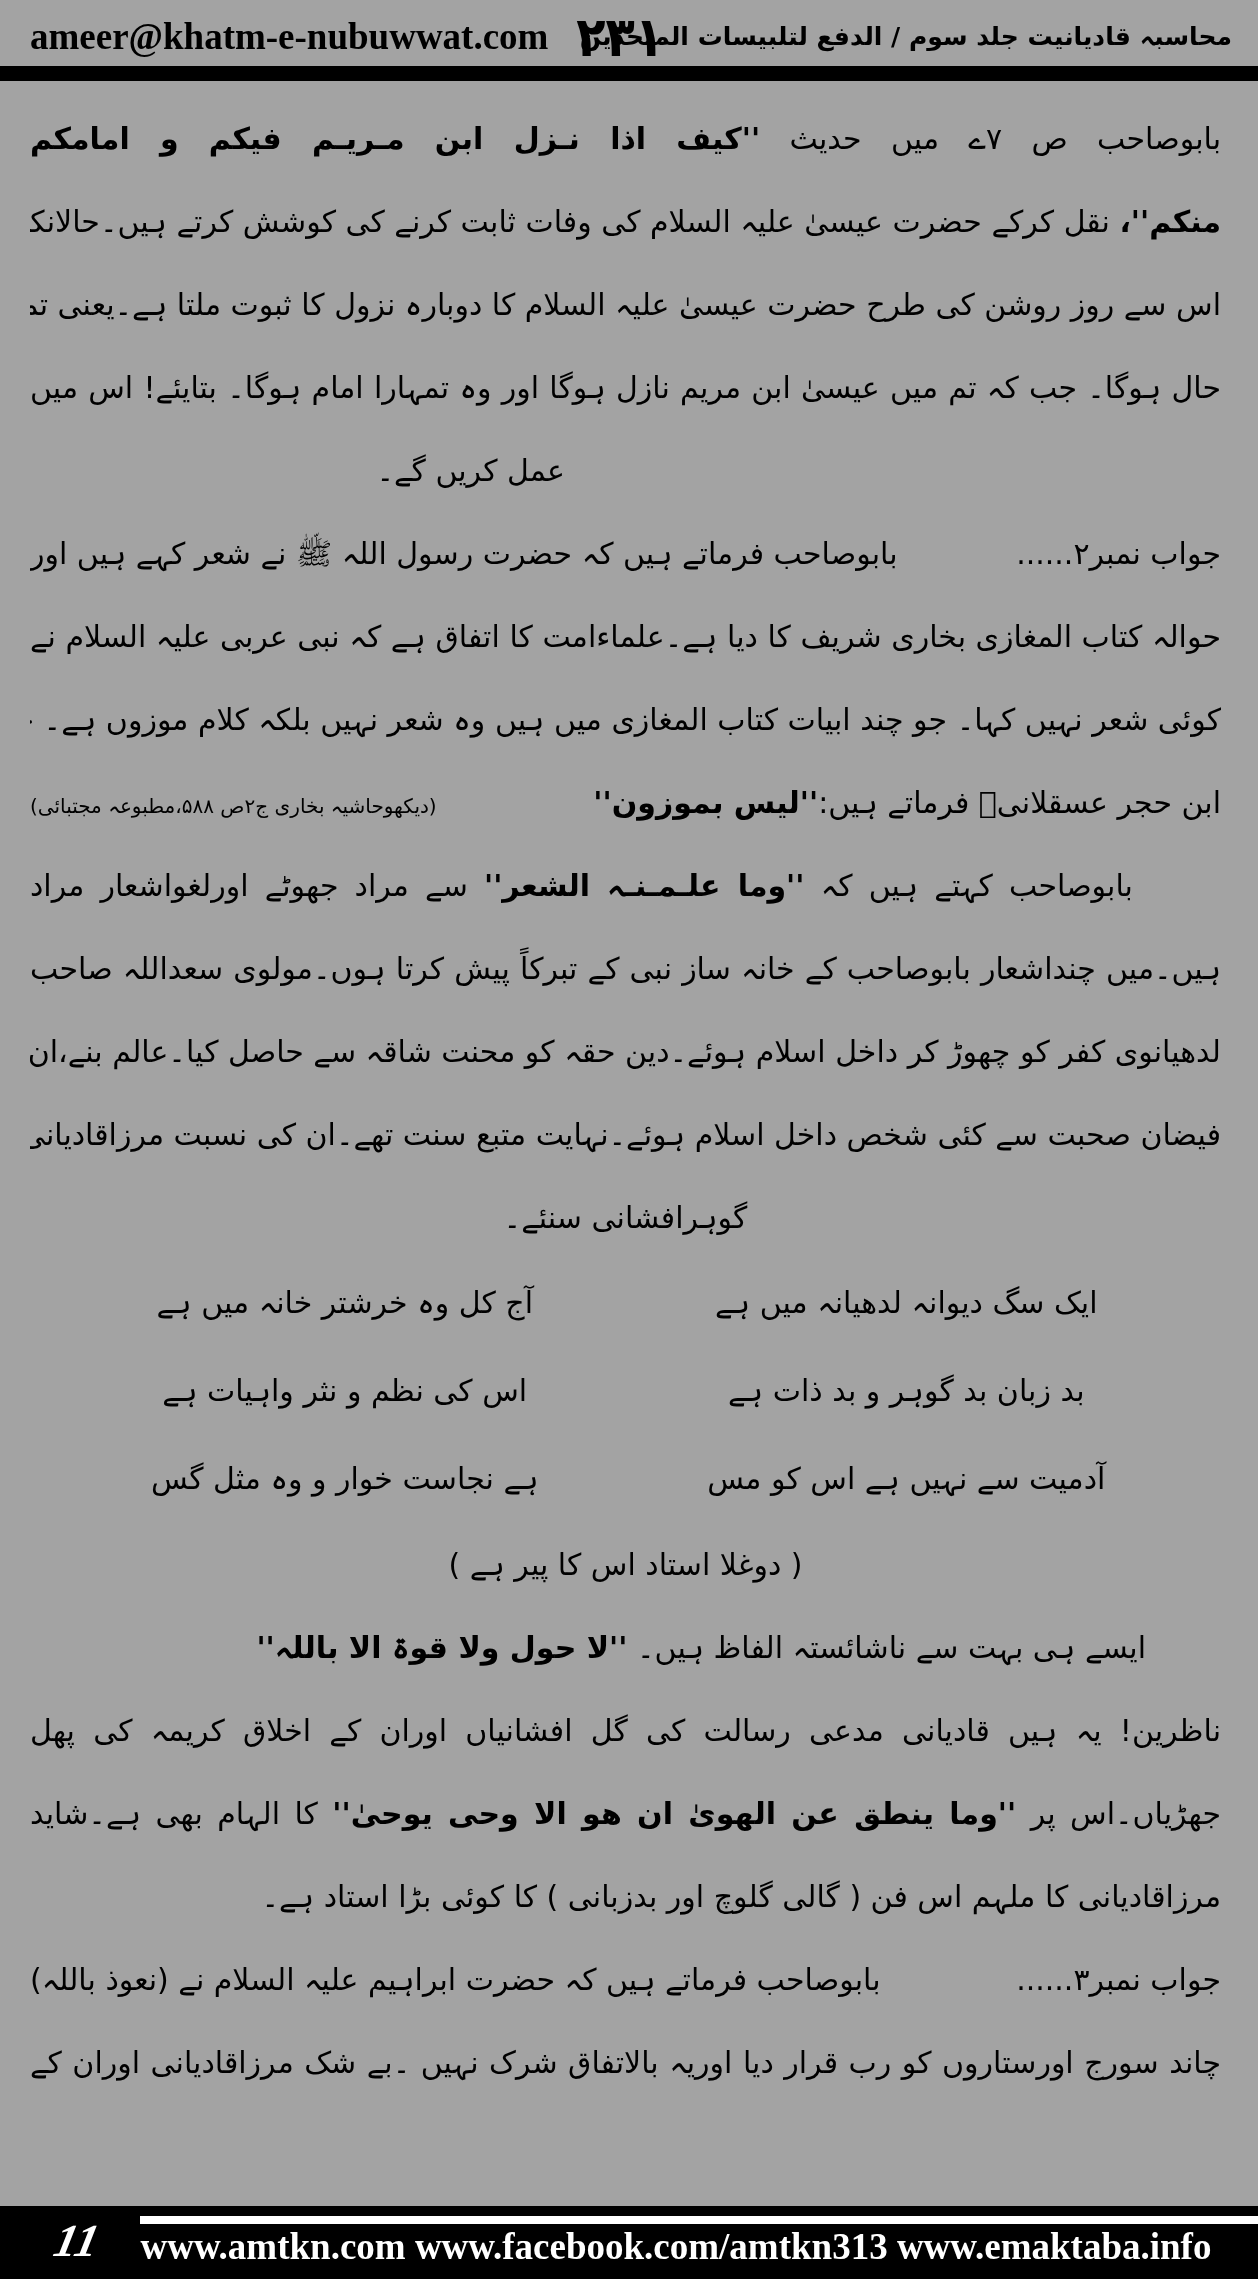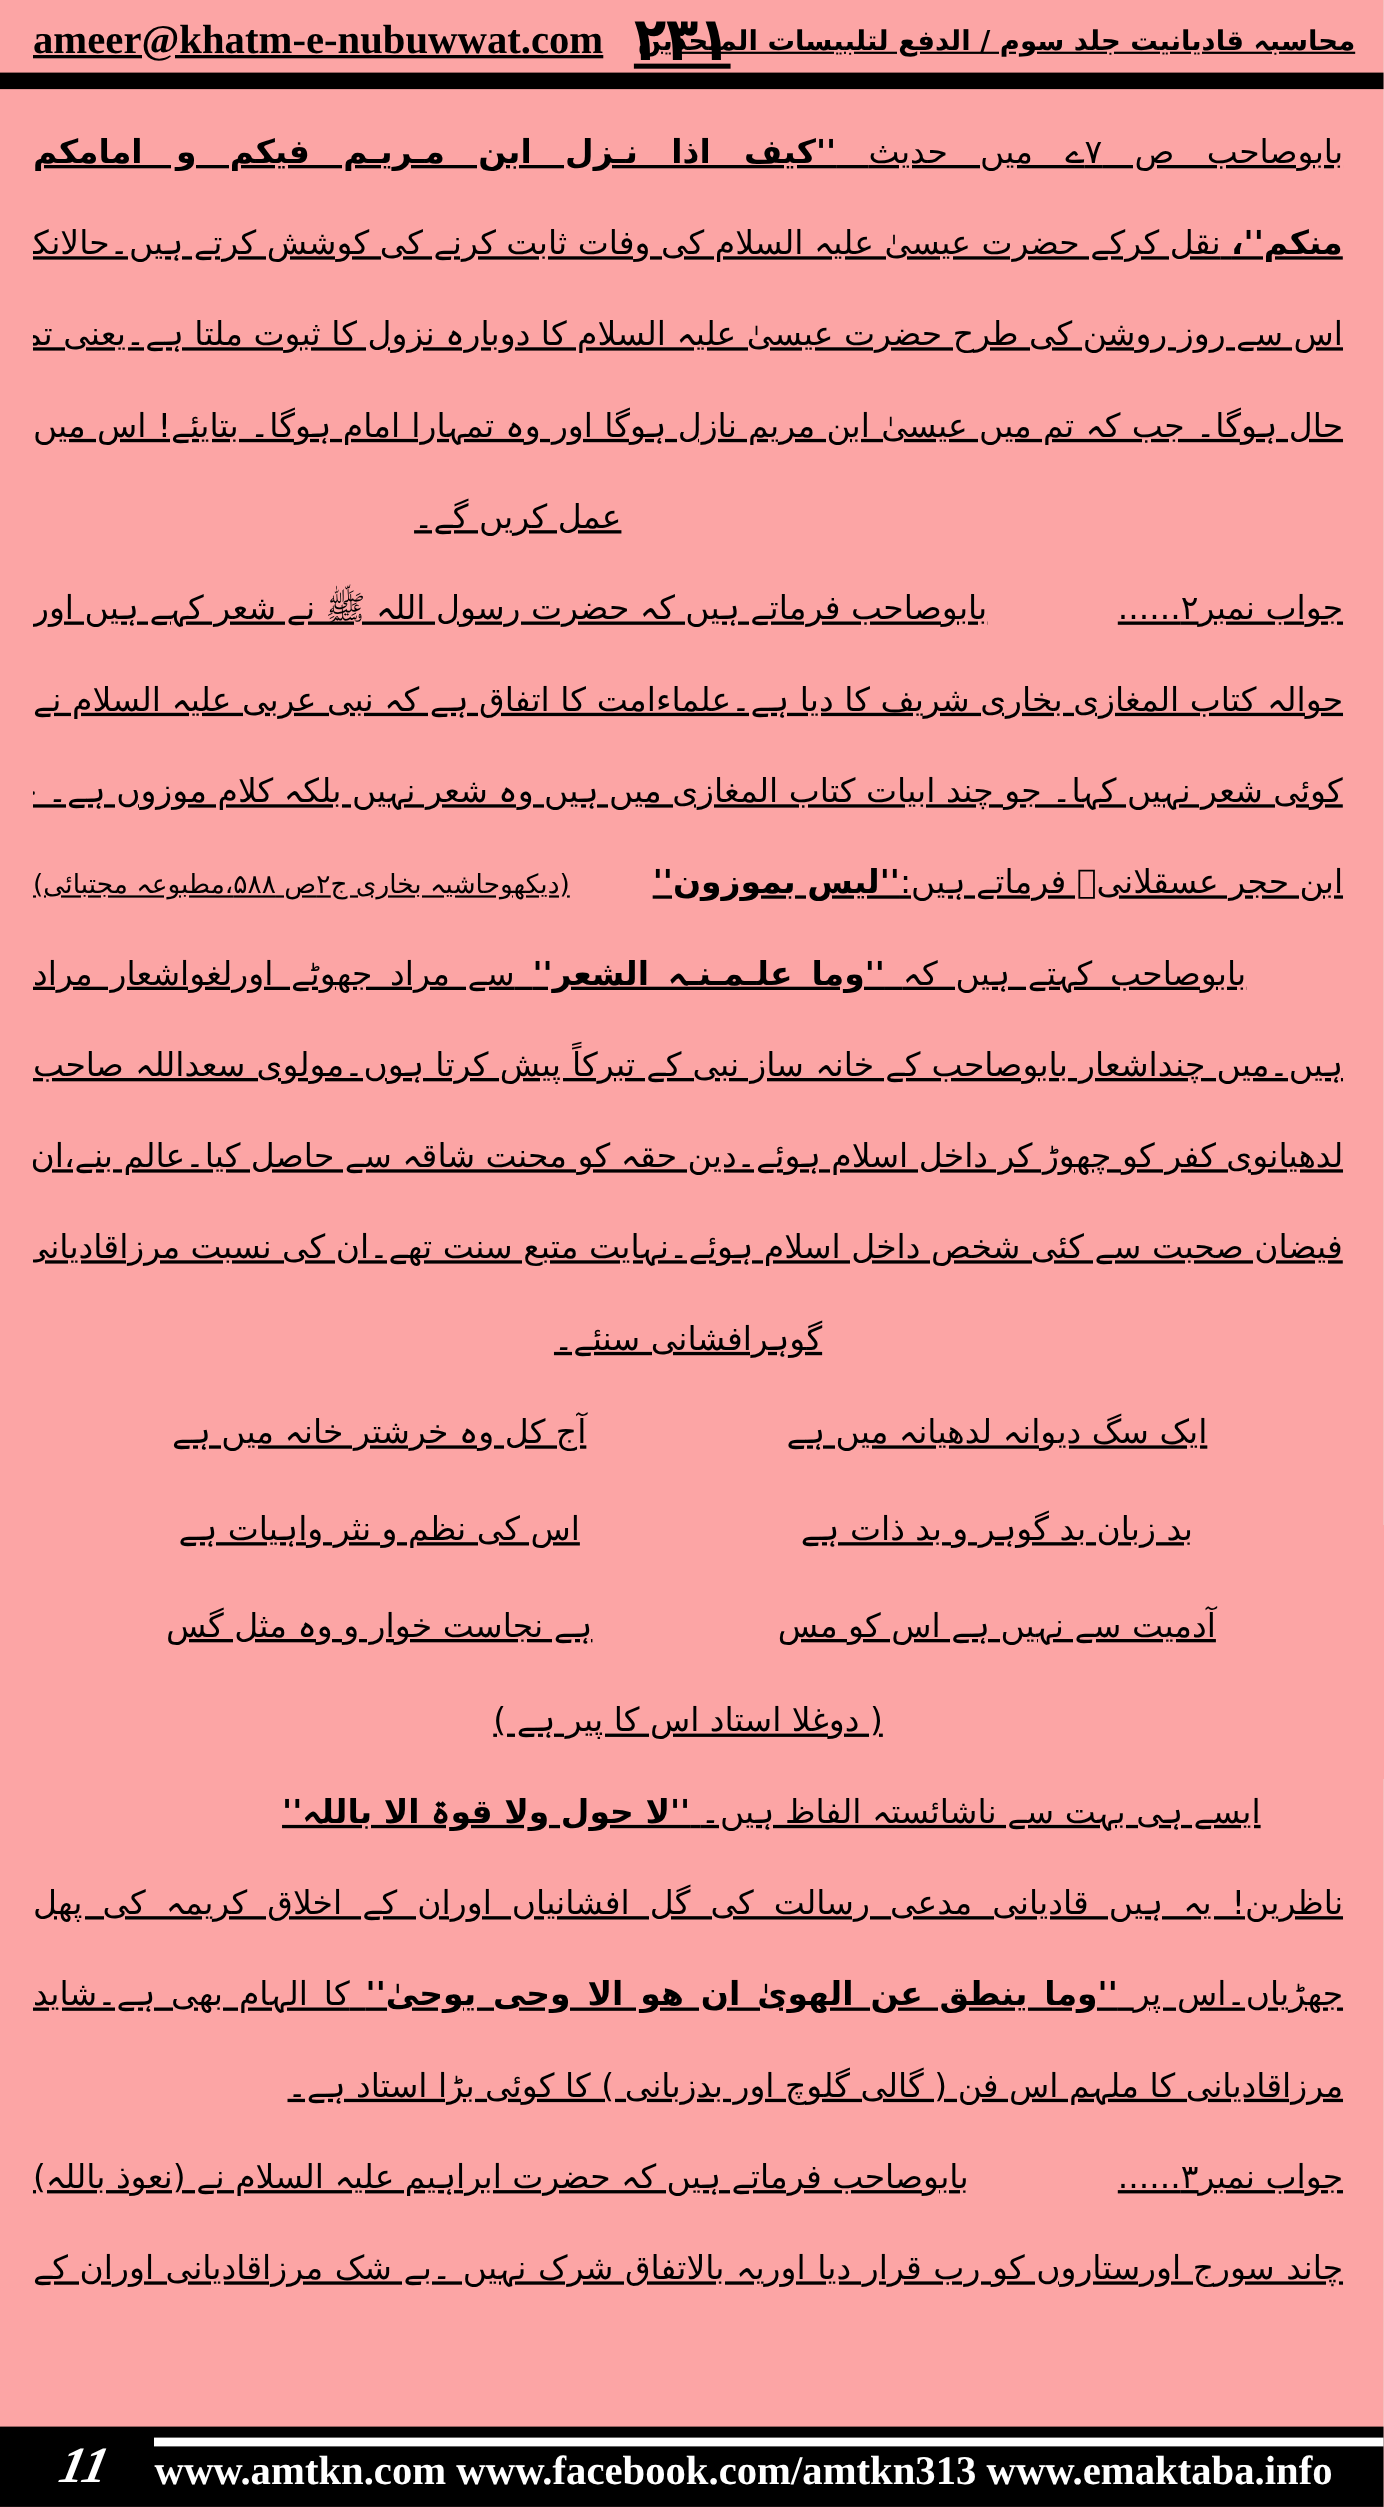--- a/index.html
+++ b/index.html
@@ -1,20 +1,19 @@
 <!DOCTYPE html>
 <html lang="ur"><head>
 <meta charset="utf-8">
 <style>
   html,body{margin:0;padding:0;background:#e8e8e8;}
   .page{
     width:1258px;height:2279px;position:relative;margin:0 auto;
-    background:#fca5a5;color:#000;overflow:hidden;
+    background:#a3a3a3;color:#000;overflow:hidden;
     font-family:"DejaVu Sans",sans-serif;
-    text-decoration:underline;
   }
   
   .hdr{
     height:66px;display:flex;align-items:center;justify-content:space-between;
     padding:6px 26px 0 30px;box-sizing:border-box;
   }
   .hdr .email{
     font-family:"Liberation Serif",serif;font-weight:bold;font-size:37px;letter-spacing:0;
   }
   .hdr .pnum{
@@ -27,21 +26,21 @@
   
   .bd{
     direction:rtl;padding:16px 37px 0 30px;box-sizing:border-box;
   }
   .line{
     height:83px;line-height:83px;font-size:30px;white-space:nowrap;overflow:hidden;
     text-align:justify;text-align-last:justify;
   }
   .q{font-weight:bold;}
   .between{display:flex;justify-content:space-between;align-items:baseline;text-align:right;text-align-last:auto;}
-  .small{font-size:24px;}
+  .small{font-size:20px;}
   .right{text-align:right;text-align-last:right;}
   .center{text-align:center;text-align-last:center;}
   .c74{width:74%;margin-right:26%;text-align:center;text-align-last:center;box-sizing:border-box;}
   .indent{padding-right:88px;}
   .pad75{padding-right:75px;}
   
   .poem{padding:0 34px;}
   .prow{display:flex;height:88px;line-height:88px;font-size:30px;}
   .pcell{flex:1;text-align:center;text-align-last:center;white-space:nowrap;overflow:hidden;}
   

